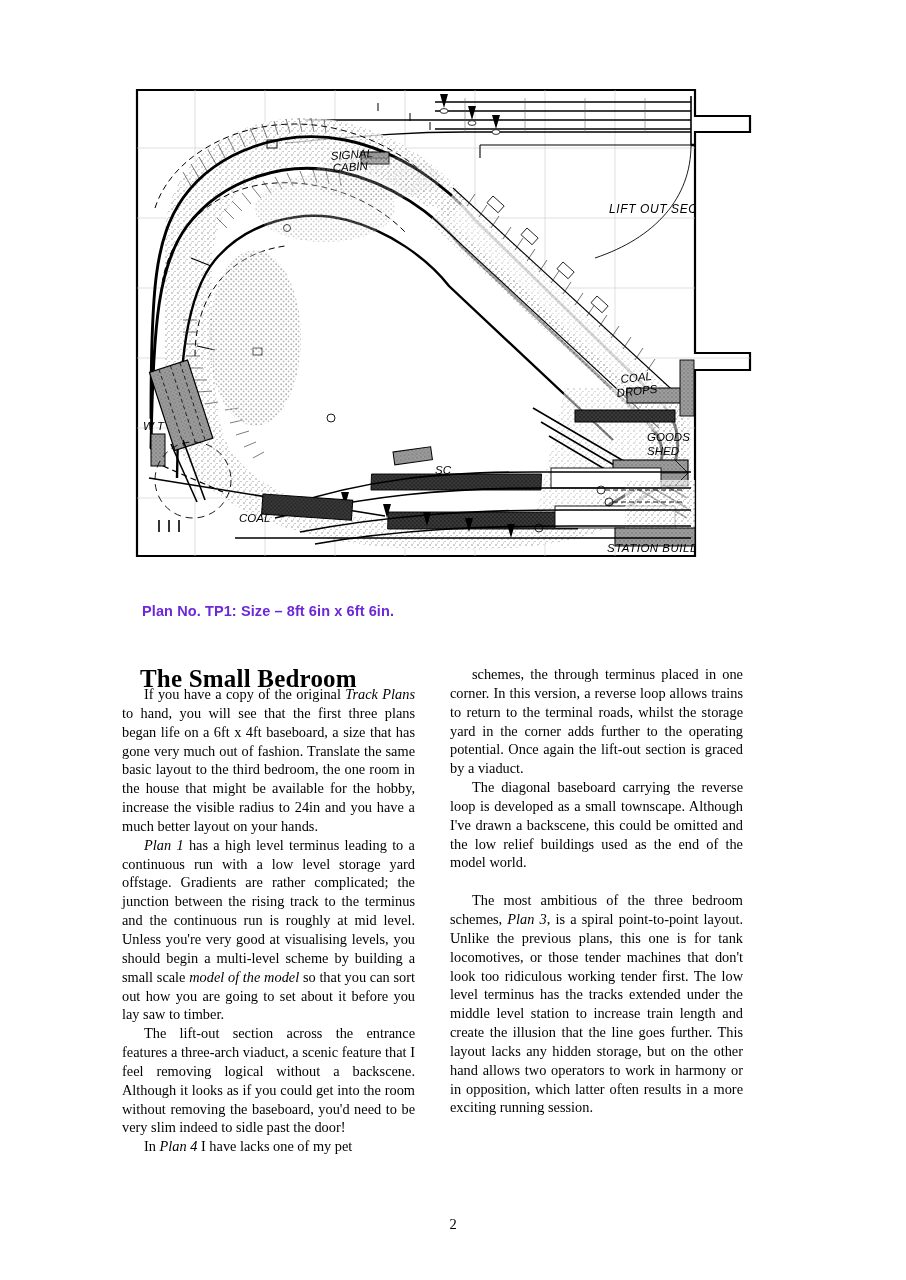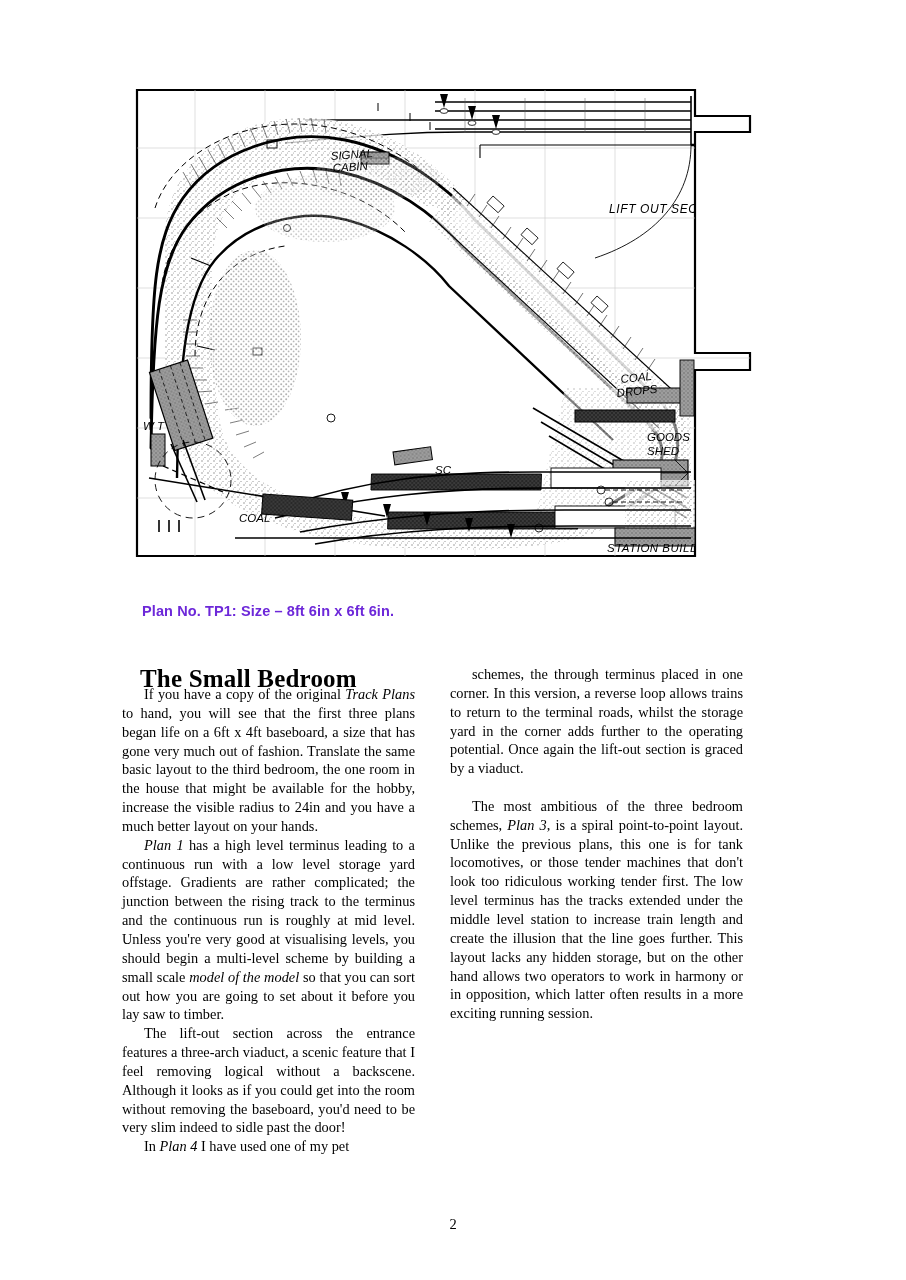--- a/index.html
+++ b/index.html
@@ -445,23 +445,24 @@
   </div>
 
   <div class="caption">Plan No. TP1: Size – 8ft 6in x 6ft 6in.</div>
 
   <h1 class="heading">The Small Bedroom</h1>
 
   <div class="col left" id="col-left">
       <p><span>If you have a copy of the original </span><i>Track Plans</i><span> to hand, you will see that the first three plans began life on a 6ft x 4ft baseboard, a size that has gone very much out of fashion. Translate the same basic layout to the third bedroom, the one room in the house that might be available for the hobby, increase the visible radius to 24in and you have a much better layout on your hands.</span></p>
       <p><i>Plan 1</i><span> has a high level terminus leading to a continuous run with a low level storage yard offstage. Gradients are rather complicated; the junction between the rising track to the terminus and the continuous run is roughly at mid level. Unless you're very good at visualising levels, you should begin a multi-level scheme by building a small scale </span><i>model of the model</i><span> so that you can sort out how you are going to set about it before you lay saw to timber.</span></p>
       <p><span>The lift-out section across the entrance features a three-arch viaduct, a scenic feature that I feel removing logical without a backscene. Although it looks as if you could get into the room without removing the baseboard, you'd need to be very slim indeed to sidle past the door!</span></p>
-      <p><span>In </span><i>Plan 4</i><span> I have used one of my pet</span></p>
+      <p><span>In </span><i>Plan 4</i><span> I have lacks one of my pet</span></p>
     </div>
 
   <div class="col right" id="col-right">
       <p><span>schemes, the through terminus placed in one corner. In this version, a reverse loop allows trains to return to the terminal roads, whilst the storage yard in the corner adds further to the operating potential. Once again the lift-out section is graced by a viaduct.</span></p>
+      <p><span>The diagonal baseboard carrying the reverse loop is developed as a small townscape. Although I've drawn a backscene, this could be omitted and the low relief buildings used as the end of the model world.</span></p>
       <p class="gap"><span>The most ambitious of the three bedroom schemes, </span><i>Plan 3</i><span>, is a spiral point-to-point layout. Unlike the previous plans, this one is for tank locomotives, or those tender machines that don't look too ridiculous working tender first. The low level terminus has the tracks extended under the middle level station to increase train length and create the illusion that the line goes further. This layout lacks any hidden storage, but on the other hand allows two operators to work in harmony or in opposition, which latter often results in a more exciting running session.</span></p>
     </div>
 
   <div class="folio">2</div>
 
 </div>
 
 </body></html>

